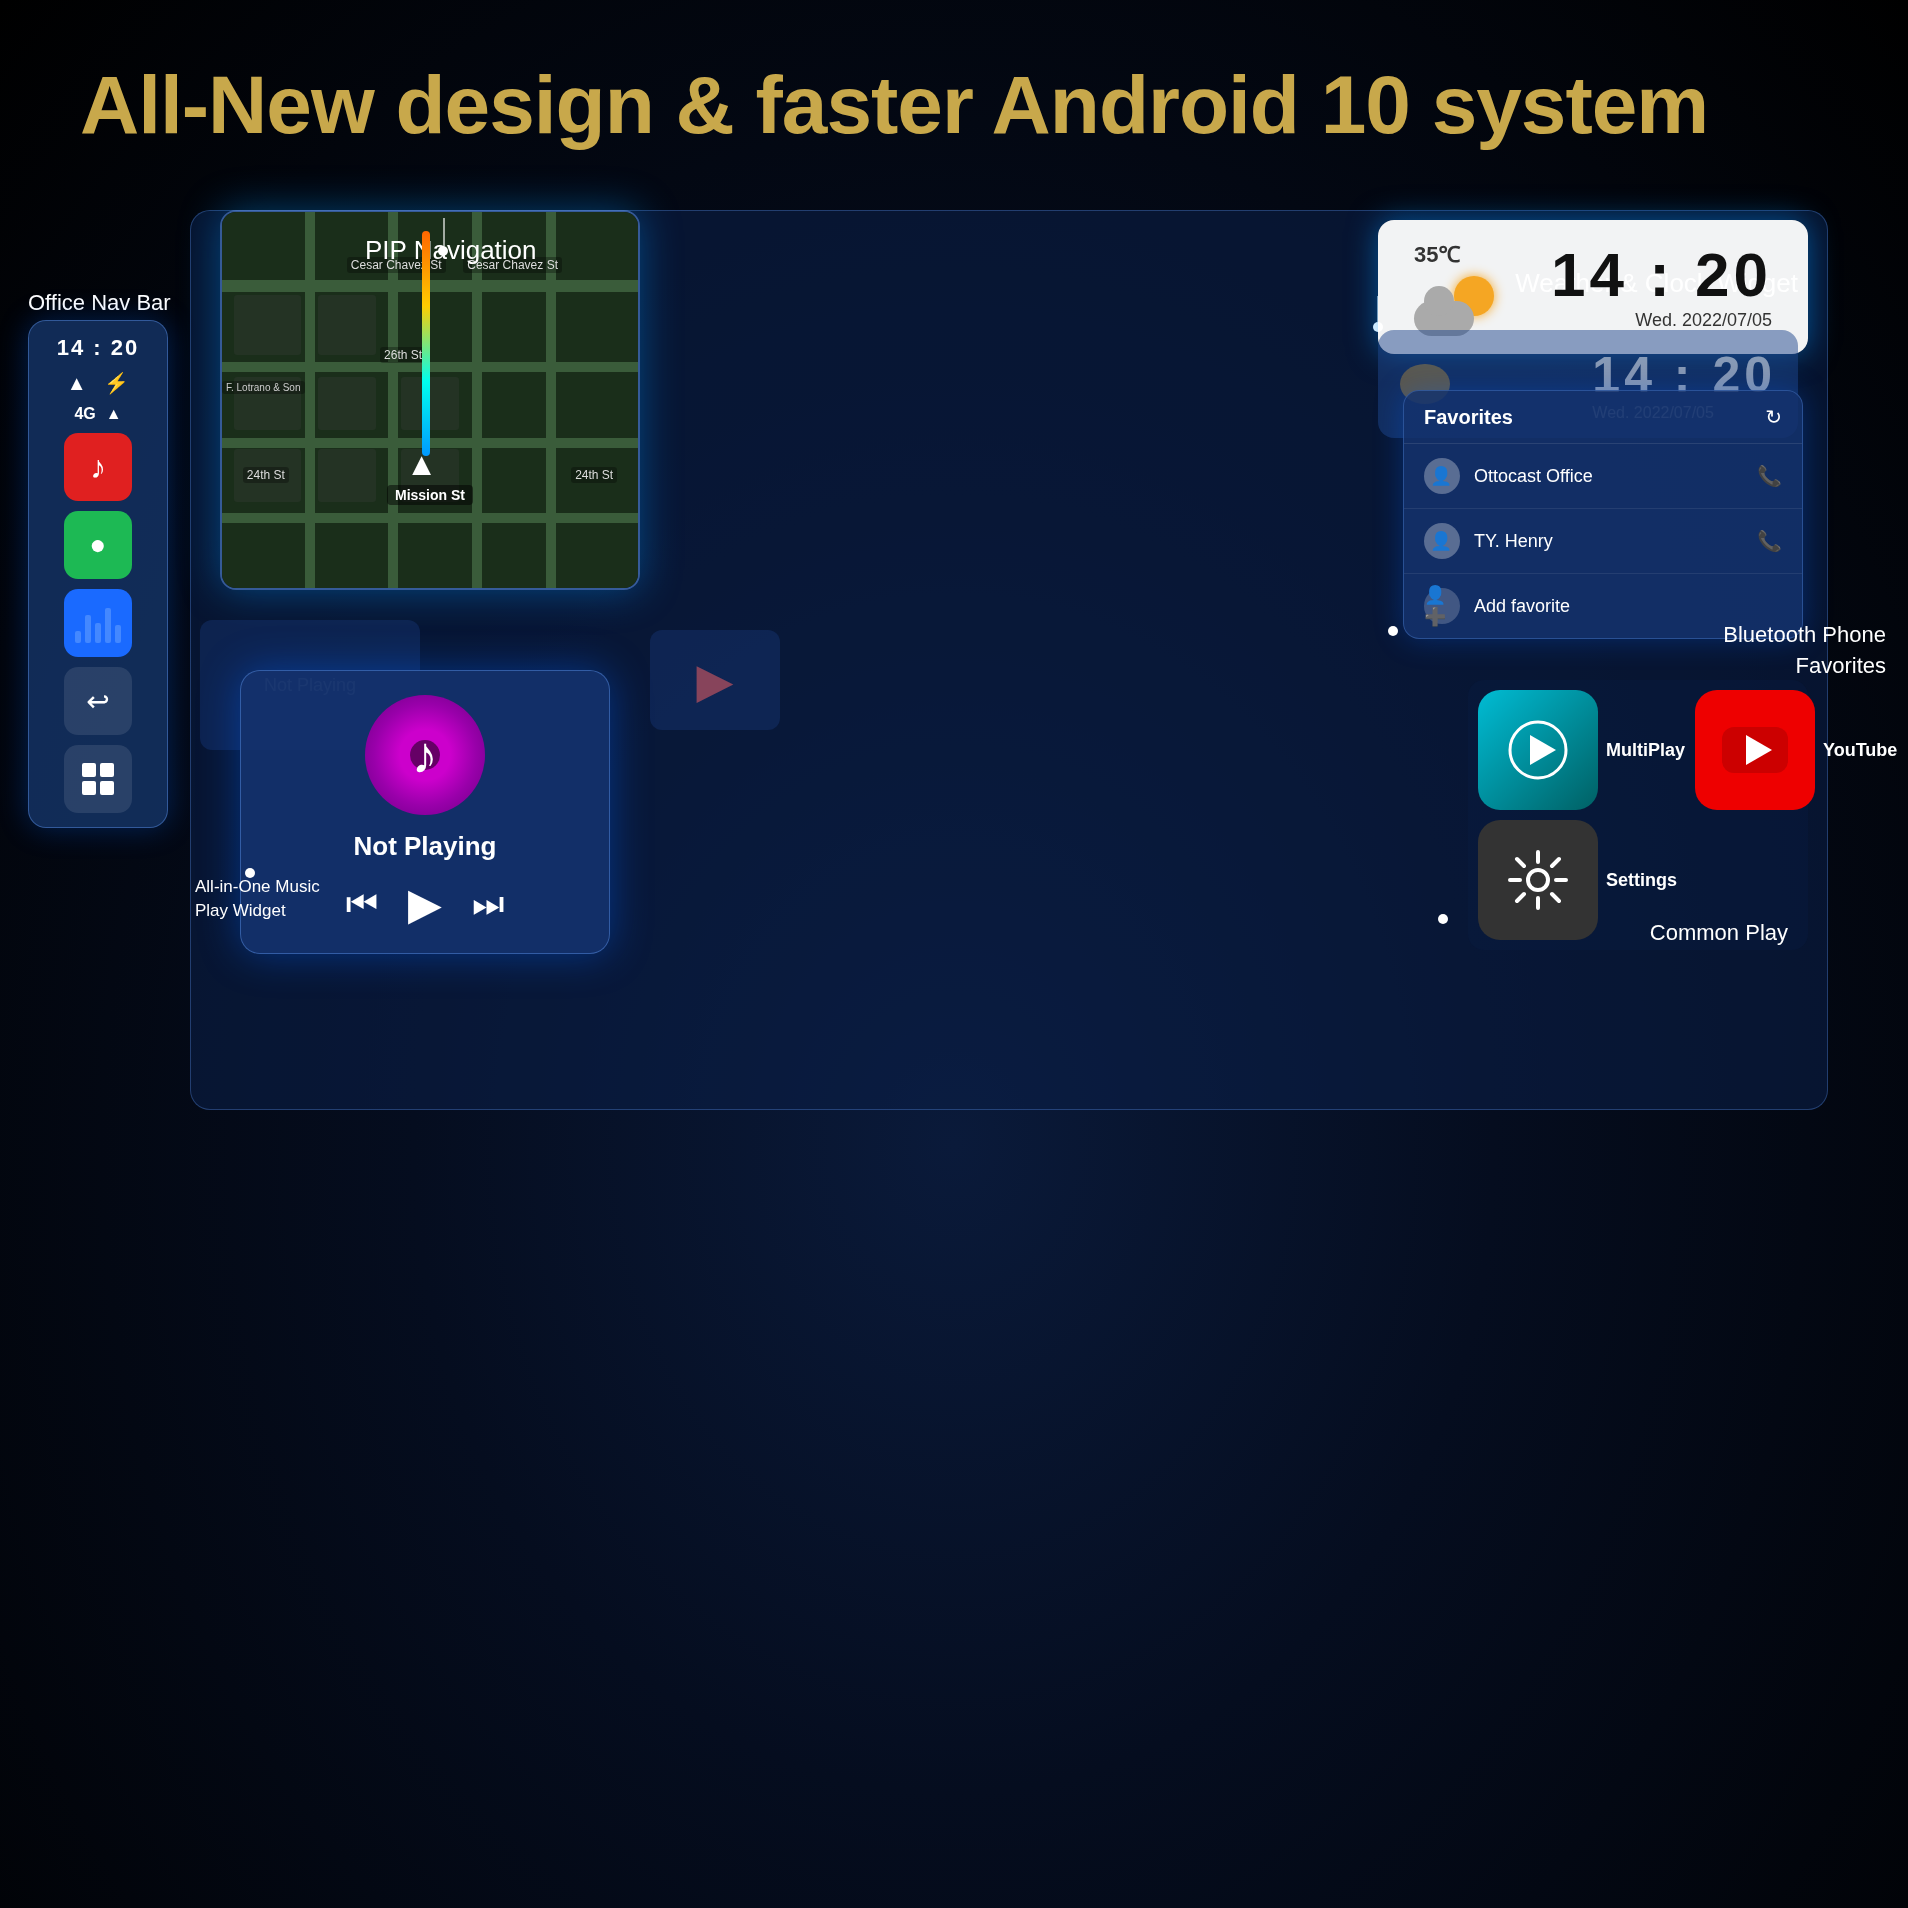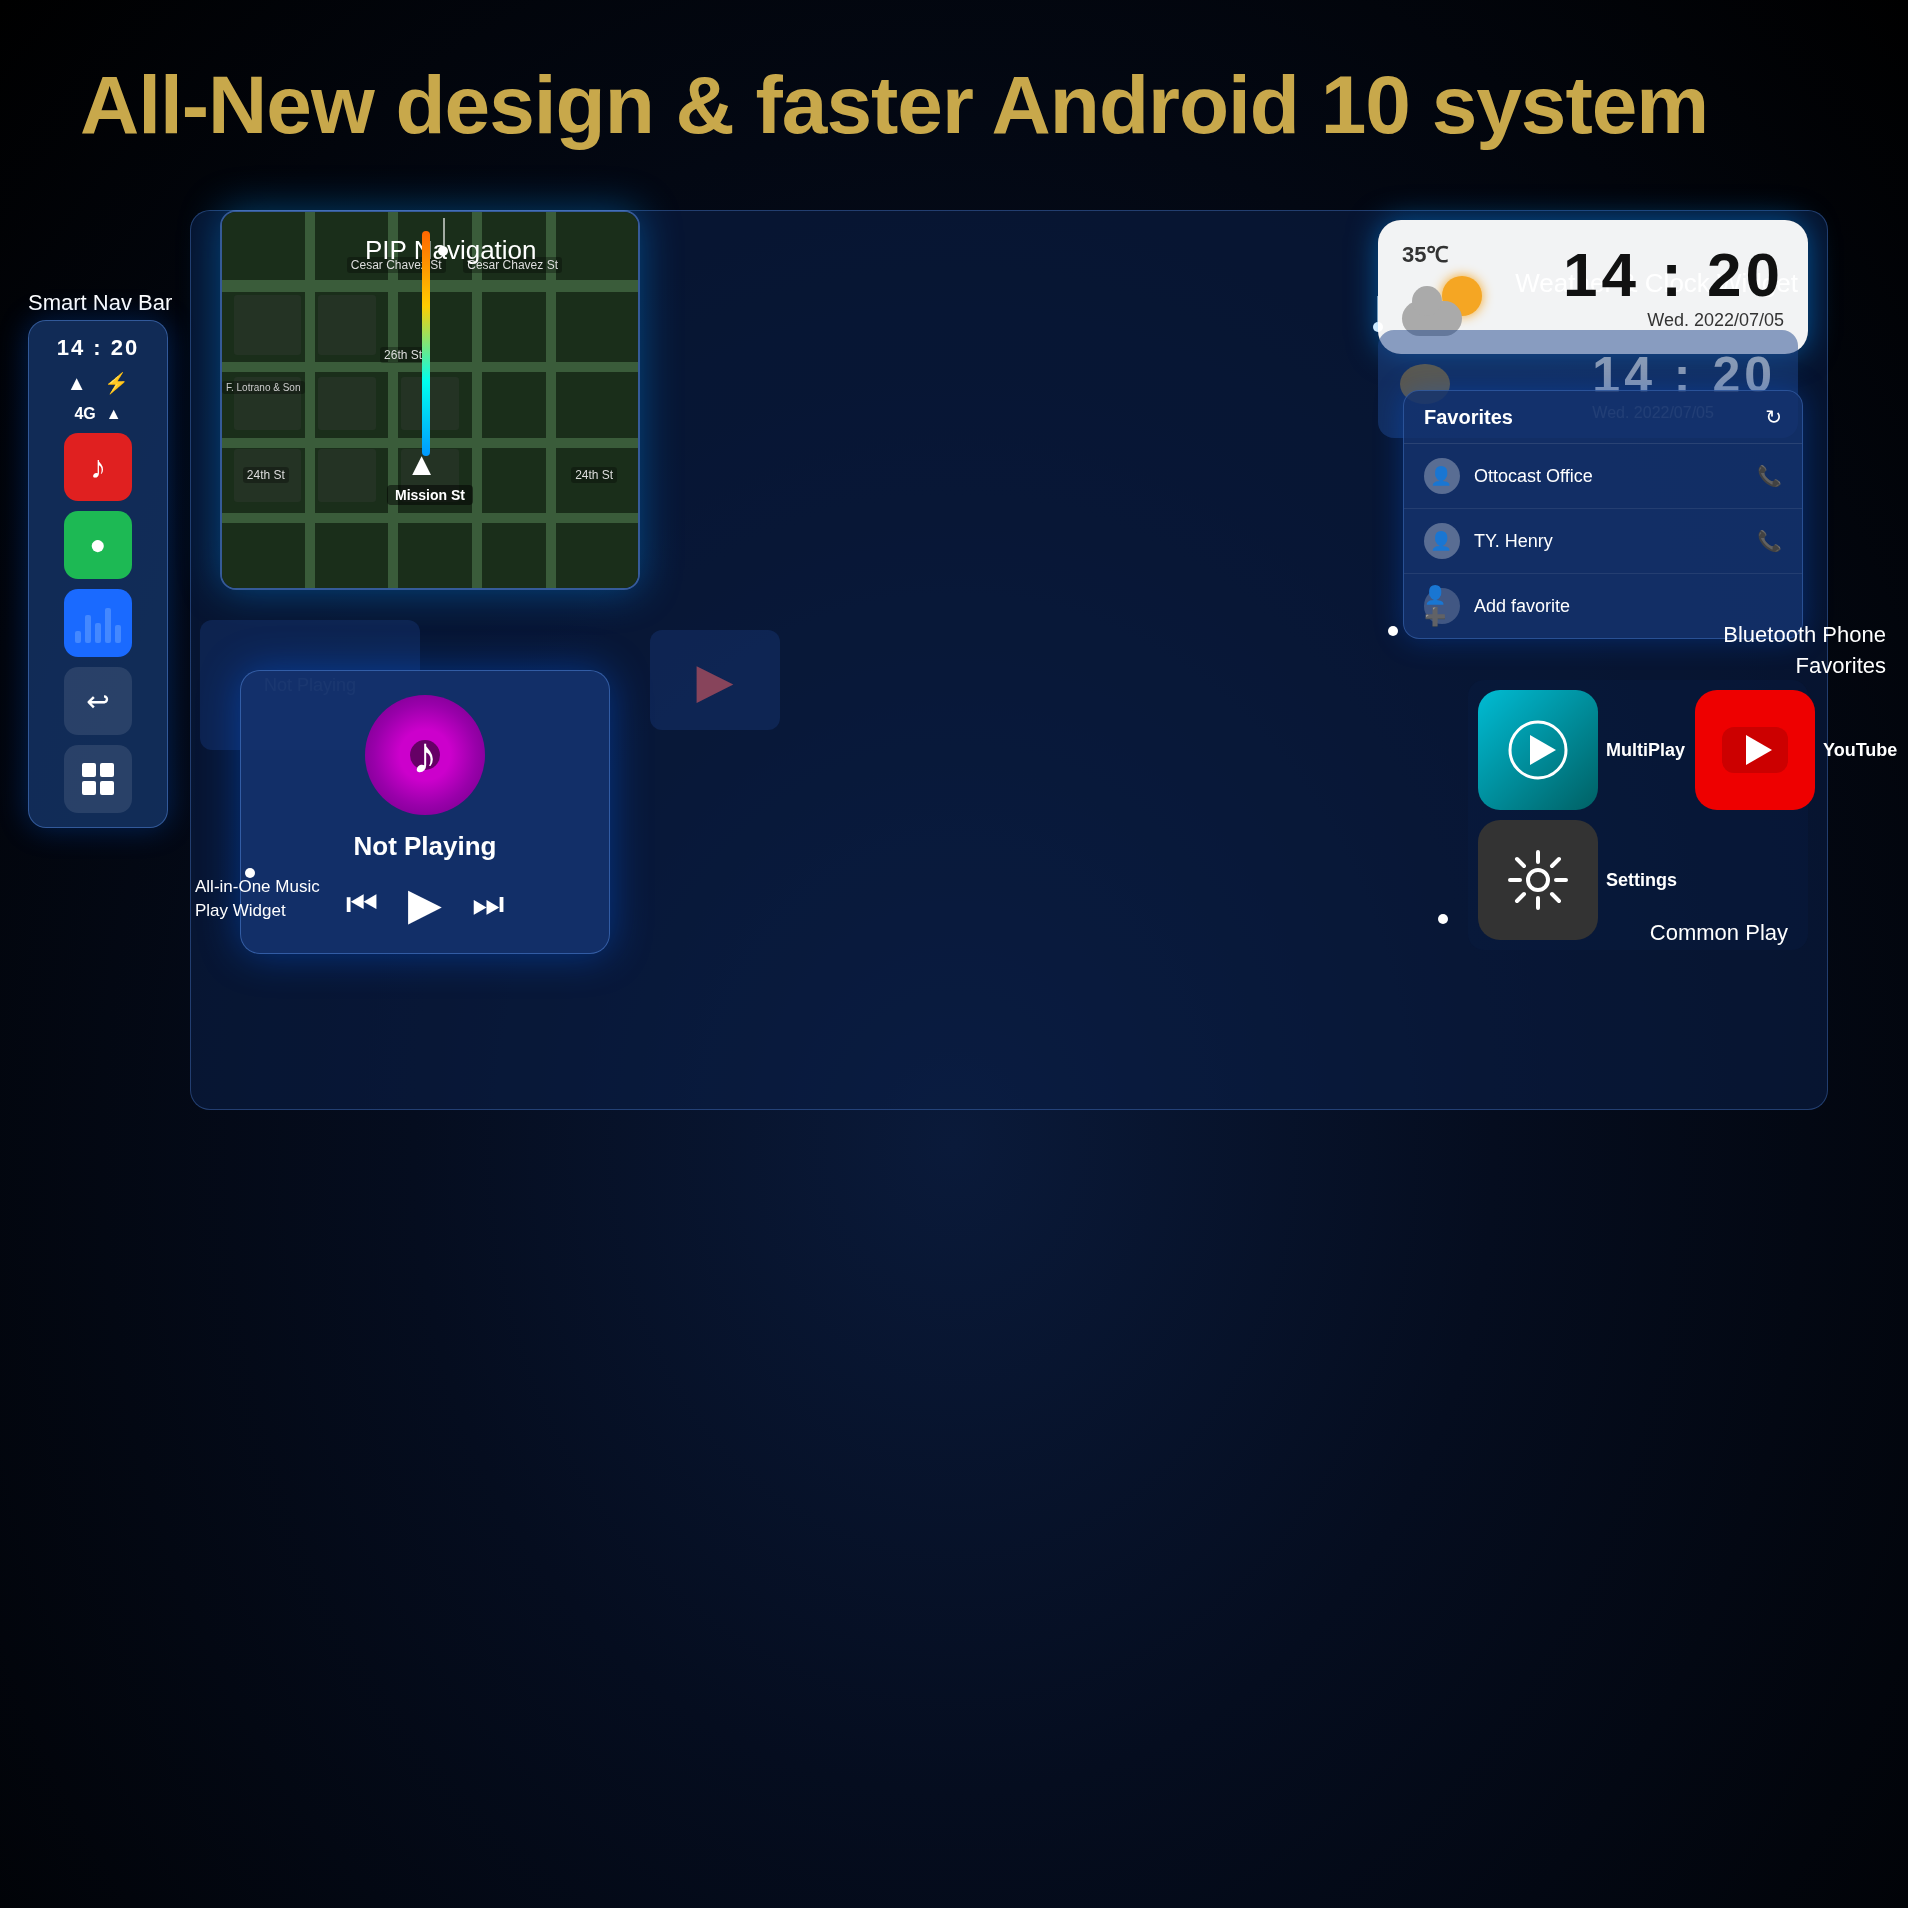--- a/index.html
+++ b/index.html
@@ -166,22 +166,22 @@
       border-radius: 3px;
     }
 
     
     .weather-widget {
       position: absolute;
       top: 220px;
       right: 100px;
       width: 430px;
       background: rgba(255,255,255,0.95);
-      border-radius: 23px;
-      padding: 18px 24px;
+      border-radius: 16px;
+      padding: 18px 36px;
       display: flex;
       align-items: center;
       justify-content: space-between;
       box-shadow: 0 0 30px rgba(0,150,255,0.5);
     }
 
     .weather-left {
       display: flex;
       flex-direction: column;
       gap: 8px;
@@ -530,21 +530,21 @@
       justify-content: center;
     }
   </style>
 </head>
 <body>
 
 <div class="bg-overlay"></div>
 
 <div class="main-title">All-New design &amp; faster Android 10 system</div>
 
-<div class="smart-nav-label" style="color:#fff; font-size:22px; position:absolute; top:290px; left:28px;">Smart Nav Bar</div>
+<div class="smart-nav-label" style="color:#fff; font-size:22px; position:absolute; top:290px; left:28px;">Office Nav Bar</div>
 
 <div class="smart-nav-bar">
   <div class="nav-time">14 : 20</div>
   <div class="nav-icons-row">
     <span style="color:#fff; font-size:20px;">▲</span>
     <span style="color:#fff; font-size:20px;">⚡</span>
   </div>
   <div class="nav-4g">
     <span>4G</span>
     <span>▲</span>

